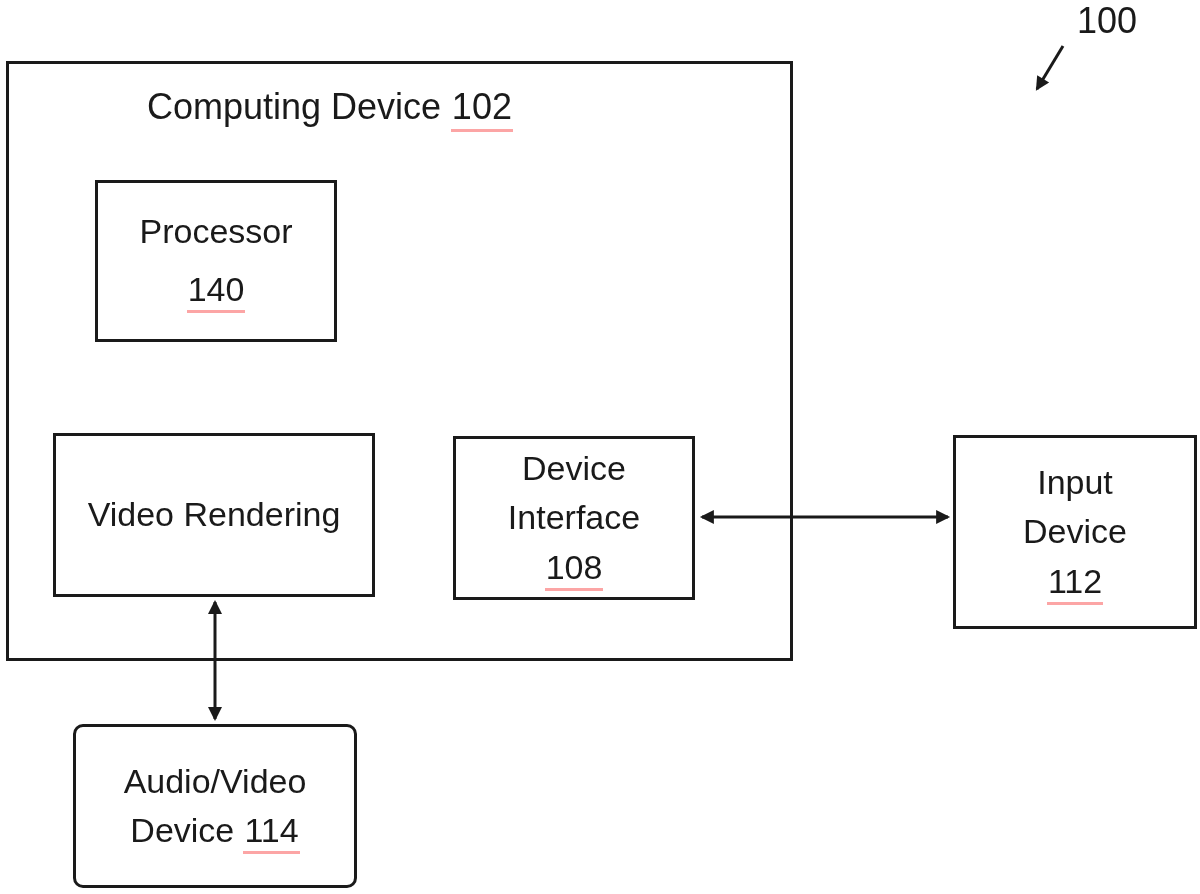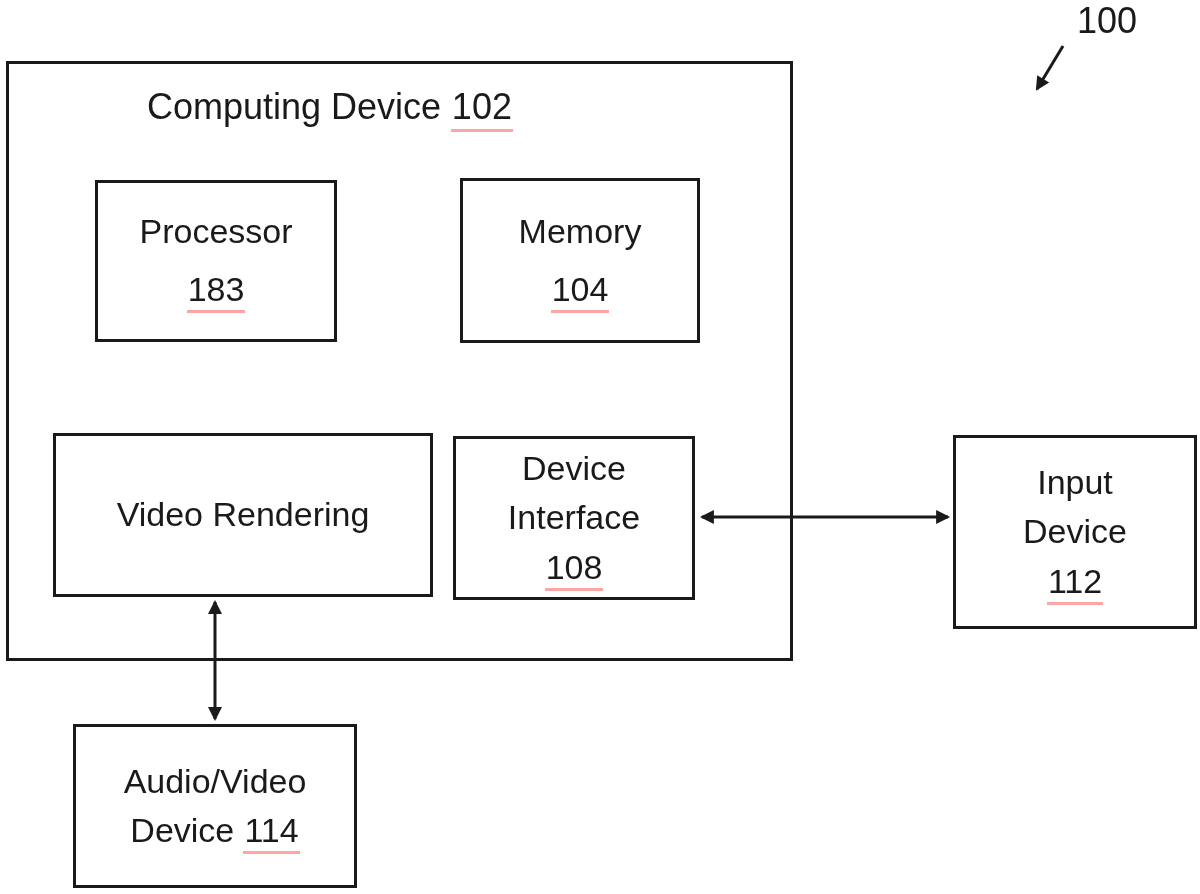--- a/index.html
+++ b/index.html
@@ -76,45 +76,41 @@
   <div class="outer" style="left:6px; top:61px; width:787px; height:600px;"></div>
 
   <div class="title">
     <span>Computing Device</span><span class="ref gap">102</span>
   </div>
 
   <div class="fig-ref">100</div>
 
   <div class="box wide-gap" style="left:95px; top:180px; width:242px; height:162px;">
     <div>Processor</div>
-    <div><span class="ref">183</span></div>
+    <div><span class="ref">140</span></div>
   </div>
 
-  <div class="box wide-gap" style="left:460px; top:178px; width:240px; height:165px;">
-    <div>Memory</div>
-    <div><span class="ref">104</span></div>
-  </div>
 
-  <div class="box" style="left:53px; top:433px; width:380px; height:164px;">
+  <div class="box" style="left:53px; top:433px; width:322px; height:164px;">
     <div>Video Rendering</div>
   </div>
 
   <div class="box" style="left:453px; top:436px; width:242px; height:164px;">
     <div>Device</div>
     <div>Interface</div>
     <div><span class="ref">108</span></div>
   </div>
 
   <div class="box" style="left:953px; top:435px; width:244px; height:194px;">
     <div>Input</div>
     <div>Device</div>
     <div><span class="ref">112</span></div>
   </div>
 
-  <div class="box" style="left:73px; top:724px; width:284px; height:164px;">
+  <div class="box" style="left:73px; top:724px; width:284px; height:164px;border-radius:10px;">
     <div>Audio/Video</div>
     <div>
       <span>Device</span><span class="ref gap">114</span>
     </div>
   </div>
 
   <svg id="arrow-layer" width="1200" height="894" viewBox="0 0 1200 894">
     <defs>
       <marker id="arrowhead" viewBox="0 0 10 10" refX="8.5" refY="5" markerWidth="19" markerHeight="14" orient="auto-start-reverse" markerUnits="userSpaceOnUse">
         <path d="M0,0 L10,5 L0,10 Z" fill="#1a1a1a"></path>

